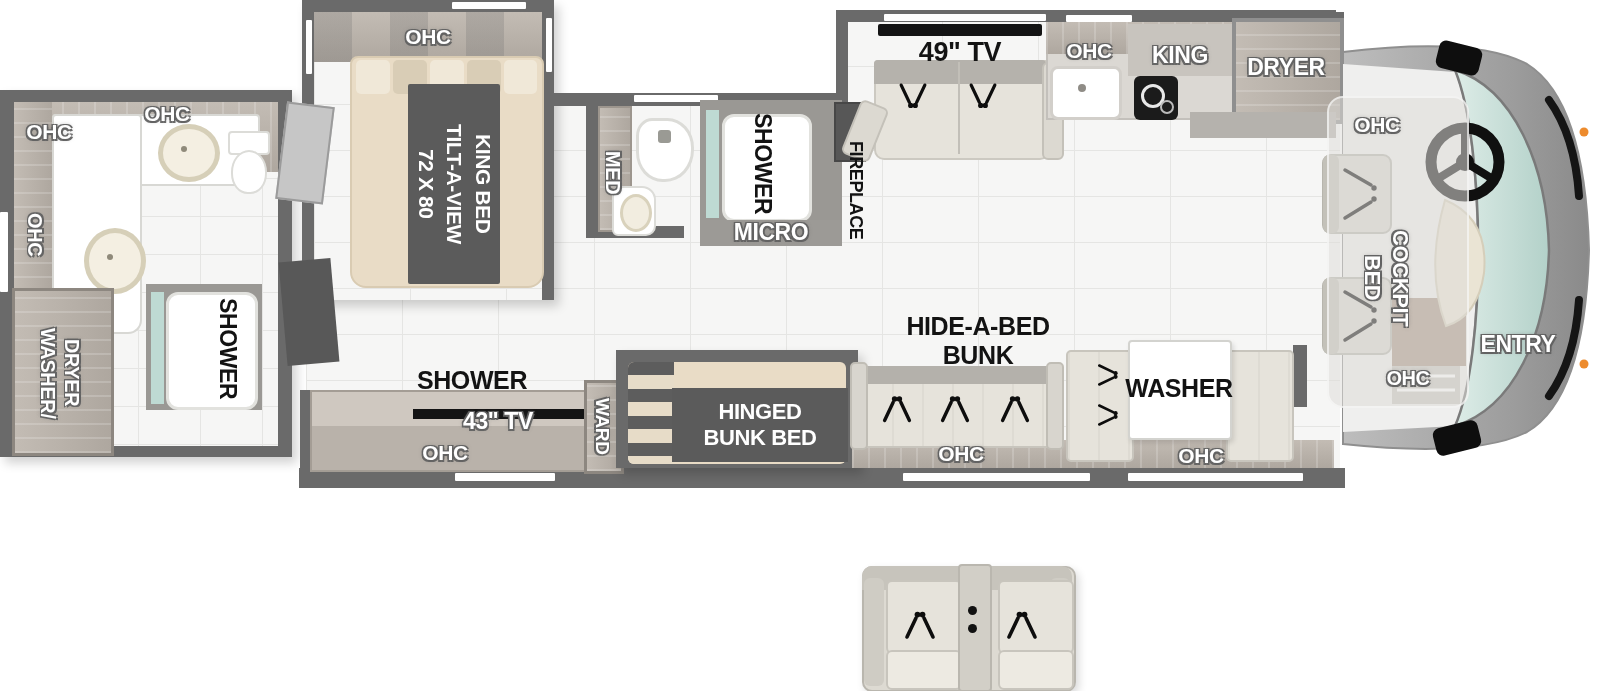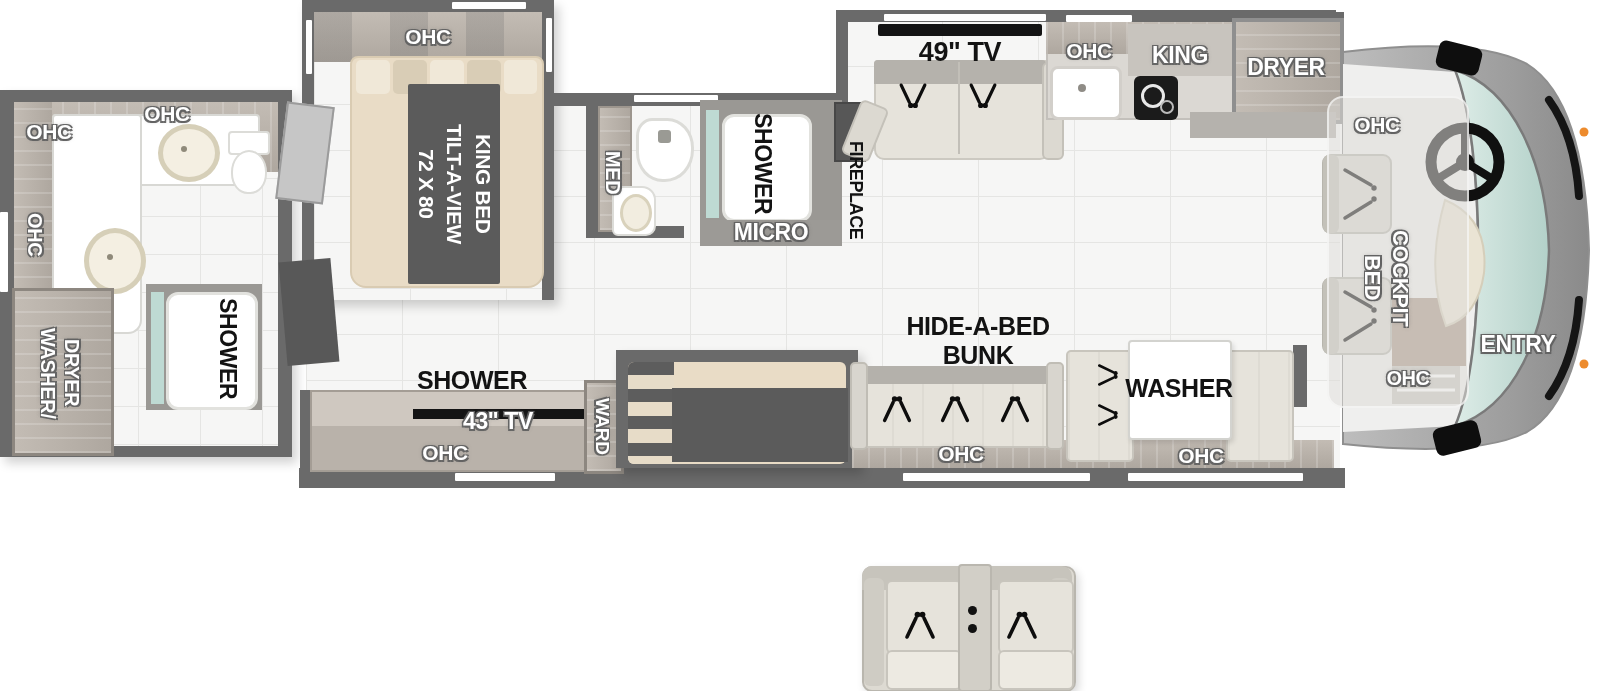--- a/index.html
+++ b/index.html
@@ -231,20 +231,22 @@
   <div class="label wl" style="left:448px;top:409px;width:100px;height:26px;font-size:23px;">43" TV</div>
   <div class="label wl" style="left:412px;top:441px;width:66px;height:24px;font-size:21px;">OHC</div>
 
   <div class="abs woodv" style="left:584px;top:380px;width:34px;height:88px;border:3px solid #8d8780;"></div>
   <div class="label wl v" style="left:588px;top:392px;width:28px;height:68px;font-size:19px;">WARD</div>
 
   <div class="abs slide" style="left:616px;top:350px;width:242px;height:118px;background:var(--c-wall,#6a6a6a);"></div>
   <div class="abs" style="left:628px;top:362px;width:218px;height:102px;background:var(--c-mattress,#e9dcc6);border-radius:6px;"></div>
   <div class="abs" style="left:628px;top:362px;width:46px;height:102px;background:repeating-linear-gradient(180deg,#5d5d5d 0 13px,#e7dcc8 13px 27px);border-radius:6px 0 0 6px;"></div>
   <div class="abs" style="left:672px;top:388px;width:176px;height:74px;background:var(--c-runner,#5b5b5b);"></div>
+  <div class="label" style="left:676px;top:394px;width:168px;height:62px;font-size:22px;color:#fff;line-height:1.2;">HINGED
+BUNK BED</div>
 
   <div class="abs wood" style="left:852px;top:440px;width:482px;height:28px;"></div>
   <div class="abs cushion-stripes" style="left:860px;top:366px;width:190px;height:78px;border:2px solid #c8c5bd;border-radius:4px;"></div>
   <div class="abs" style="left:860px;top:366px;width:190px;height:18px;background:#b4b1ab;"></div>
   <div class="abs" style="left:850px;top:362px;width:14px;height:84px;background:#d8d5ce;border:2px solid #c0bdb5;border-radius:5px;"></div>
   <div class="abs" style="left:1046px;top:362px;width:14px;height:84px;background:#d8d5ce;border:2px solid #c0bdb5;border-radius:5px;"></div>
   <svg class="belt" style="left:876px;top:394px;width:42px;height:30px;">
       <use href="#beltsym"></use>
     </svg>
   <svg class="belt" style="left:934px;top:394px;width:42px;height:30px;">

